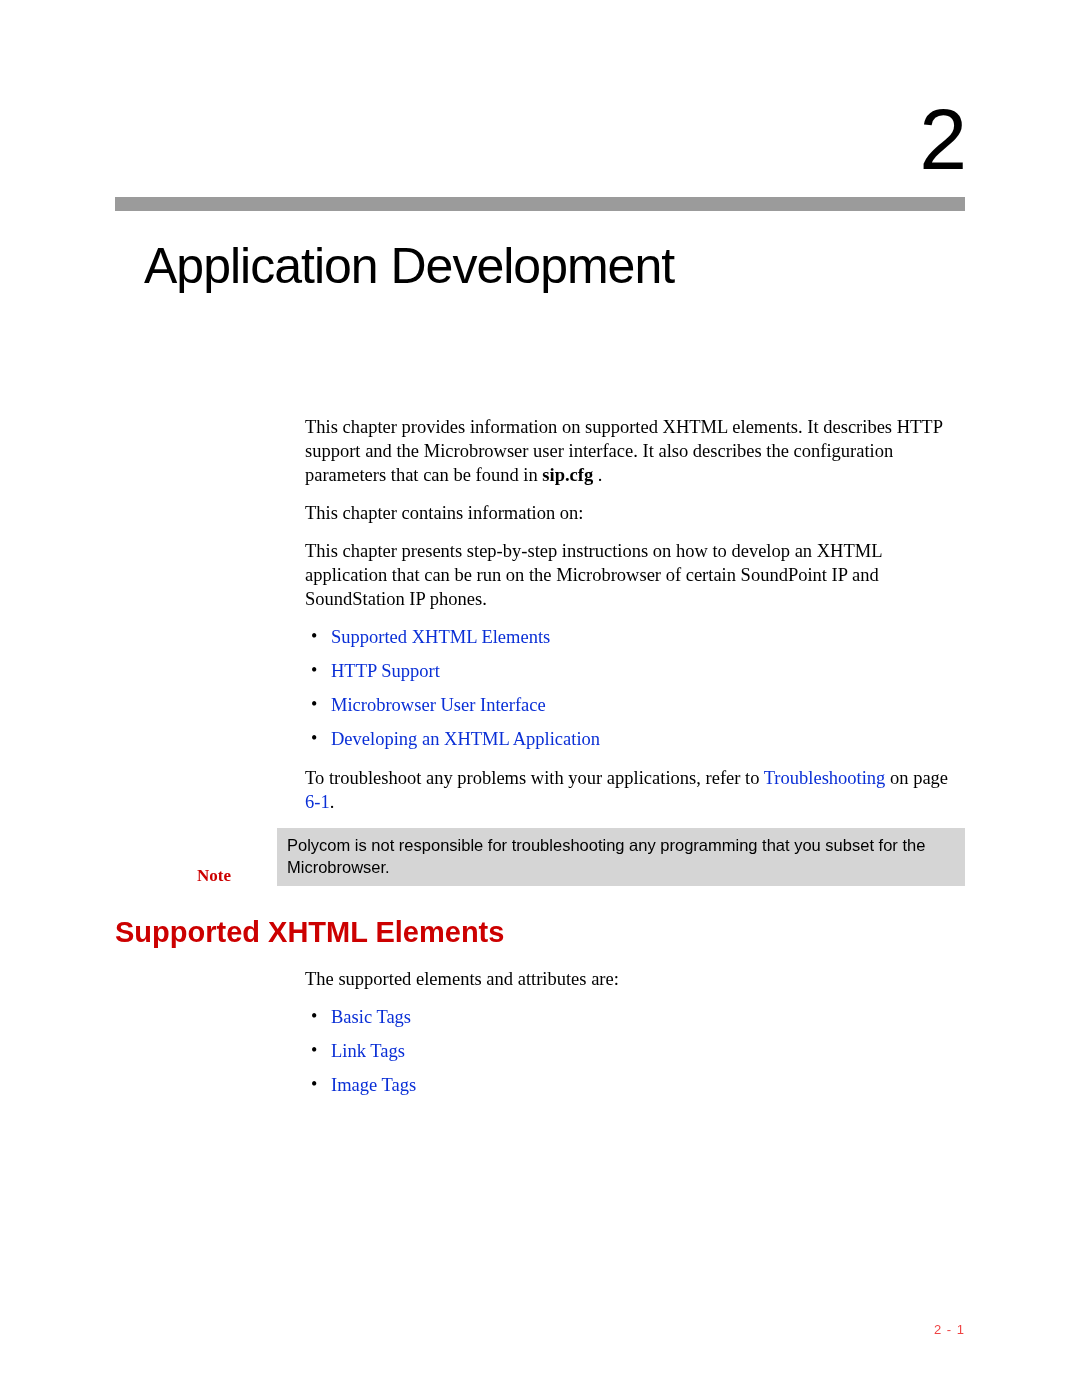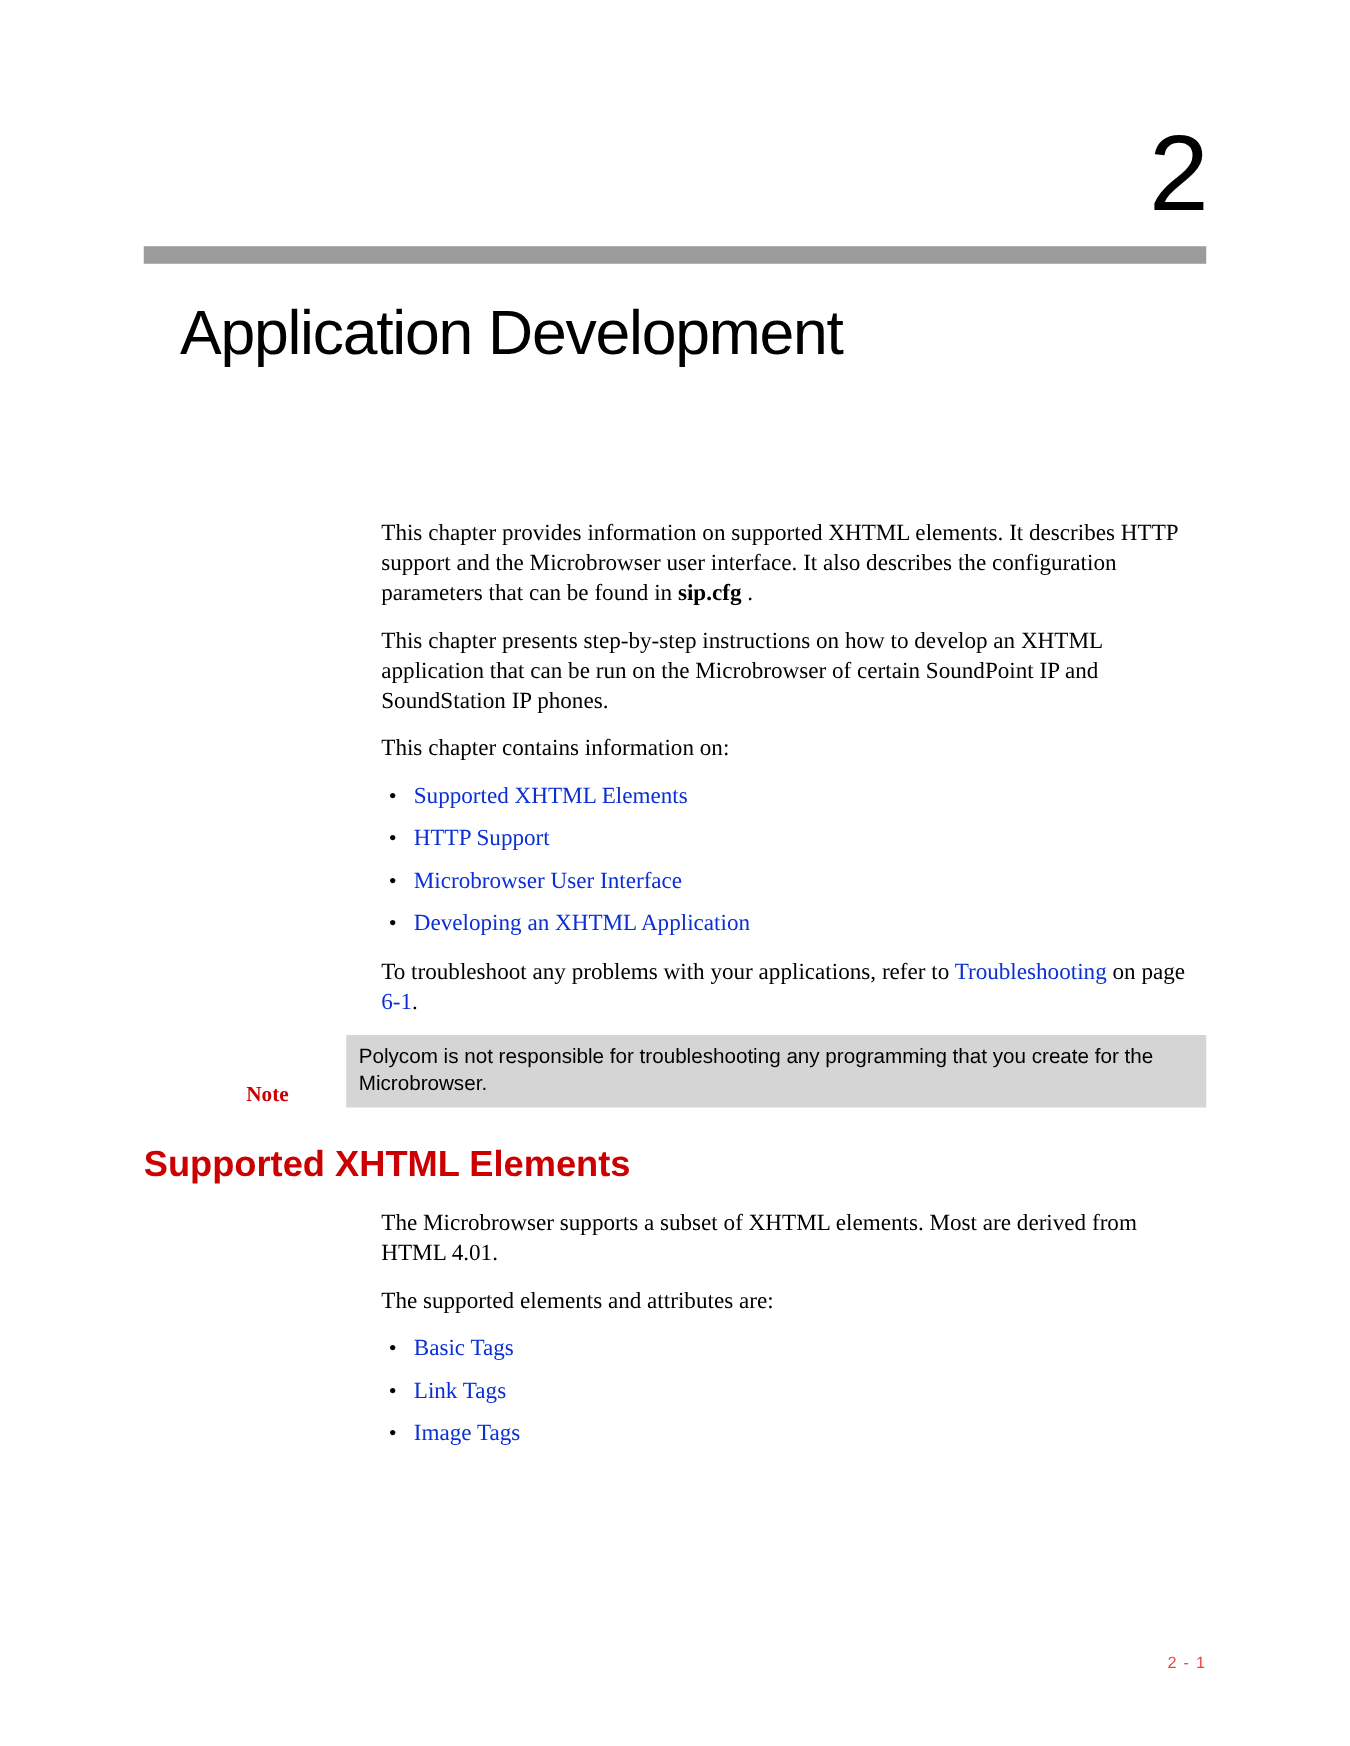--- a/index.html
+++ b/index.html
@@ -112,42 +112,41 @@
 
 <div class="page">
   <div class="chapter-number">2</div>
   <div class="grey-bar"></div>
   <div class="chapter-title">Application Development</div>
 
   <div class="body-col">
     <p class="para">
       <span>This chapter provides information on supported XHTML elements. It describes HTTP support and the Microbrowser user interface. It also describes the configuration parameters that can be found in </span><span class="bold">sip.cfg</span><span> .</span>
     </p>
+    <p class="para">This chapter contains information on:</p>
     <p class="para">This chapter presents step-by-step instructions on how to develop an XHTML application that can be run on the Microbrowser of certain SoundPoint IP and SoundStation IP phones.</p>
-    <p class="para">This chapter contains information on:</p>
     <ul class="links">
       <li><span class="link">Supported XHTML Elements</span></li>
       <li><span class="link">HTTP Support</span></li>
       <li><span class="link">Microbrowser User Interface</span></li>
       <li><span class="link">Developing an XHTML Application</span></li>
     </ul>
     <p class="para">
       <span>To troubleshoot any problems with your applications, refer to </span><span class="link">Troubleshooting</span><span> on page </span><span class="link">6-1</span><span>.</span>
     </p>
   </div>
 
   <div class="note-row">
     <div class="note-label">Note</div>
-    <div class="note-box">Polycom is not responsible for troubleshooting any programming that you create for the Microbrowser.</div>
+    <div class="note-box">Polycom is not responsible for troubleshooting any programming that you subset for the Microbrowser.</div>
   </div>
 
   <div class="section-heading">Supported XHTML Elements</div>
 
   <div class="body-col">
-    <p class="para">The Microbrowser supports a subset of XHTML elements. Most are derived from HTML 4.01.</p>
     <p class="para">The supported elements and attributes are:</p>
     <ul class="links">
       <li><span class="link">Basic Tags</span></li>
       <li><span class="link">Link Tags</span></li>
       <li><span class="link">Image Tags</span></li>
     </ul>
   </div>
 </div>
 
 <div class="page-num">2 - 1</div>

